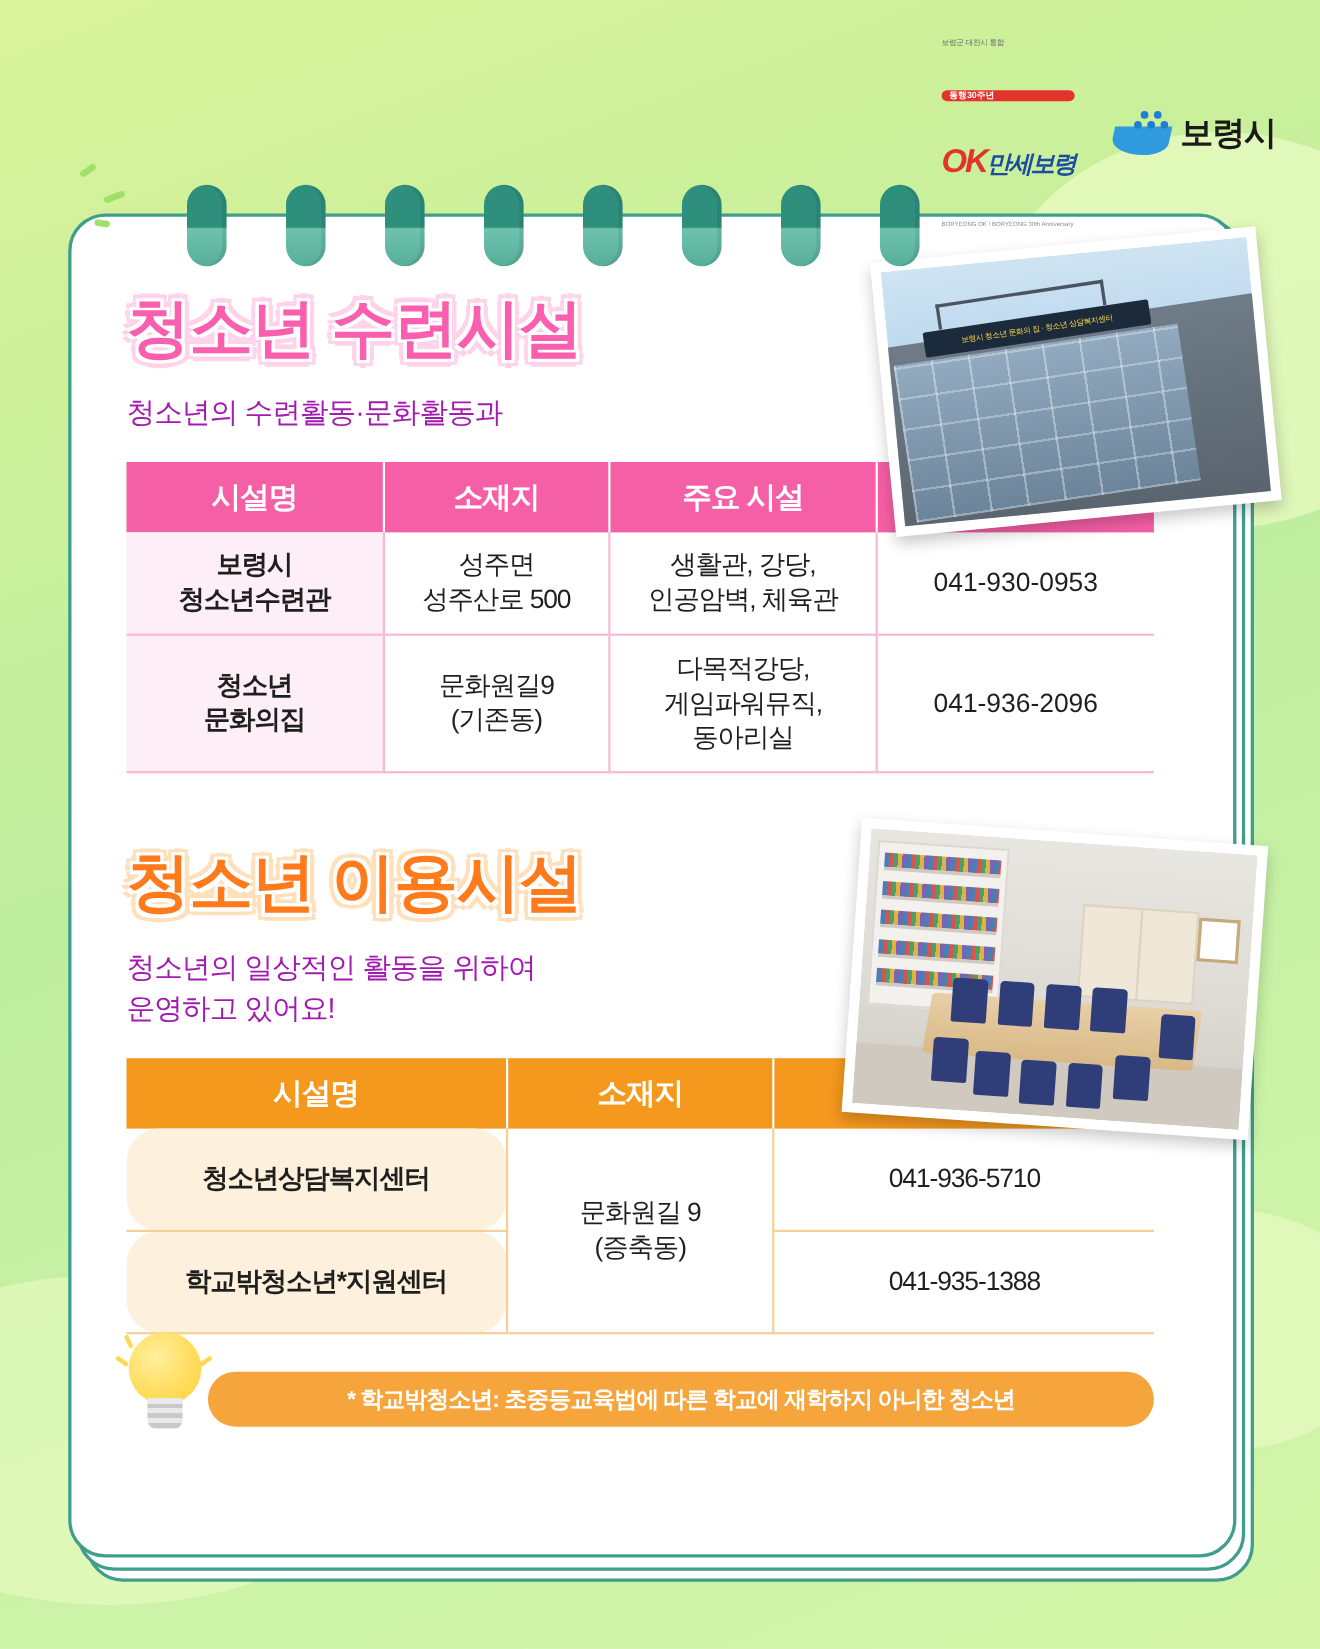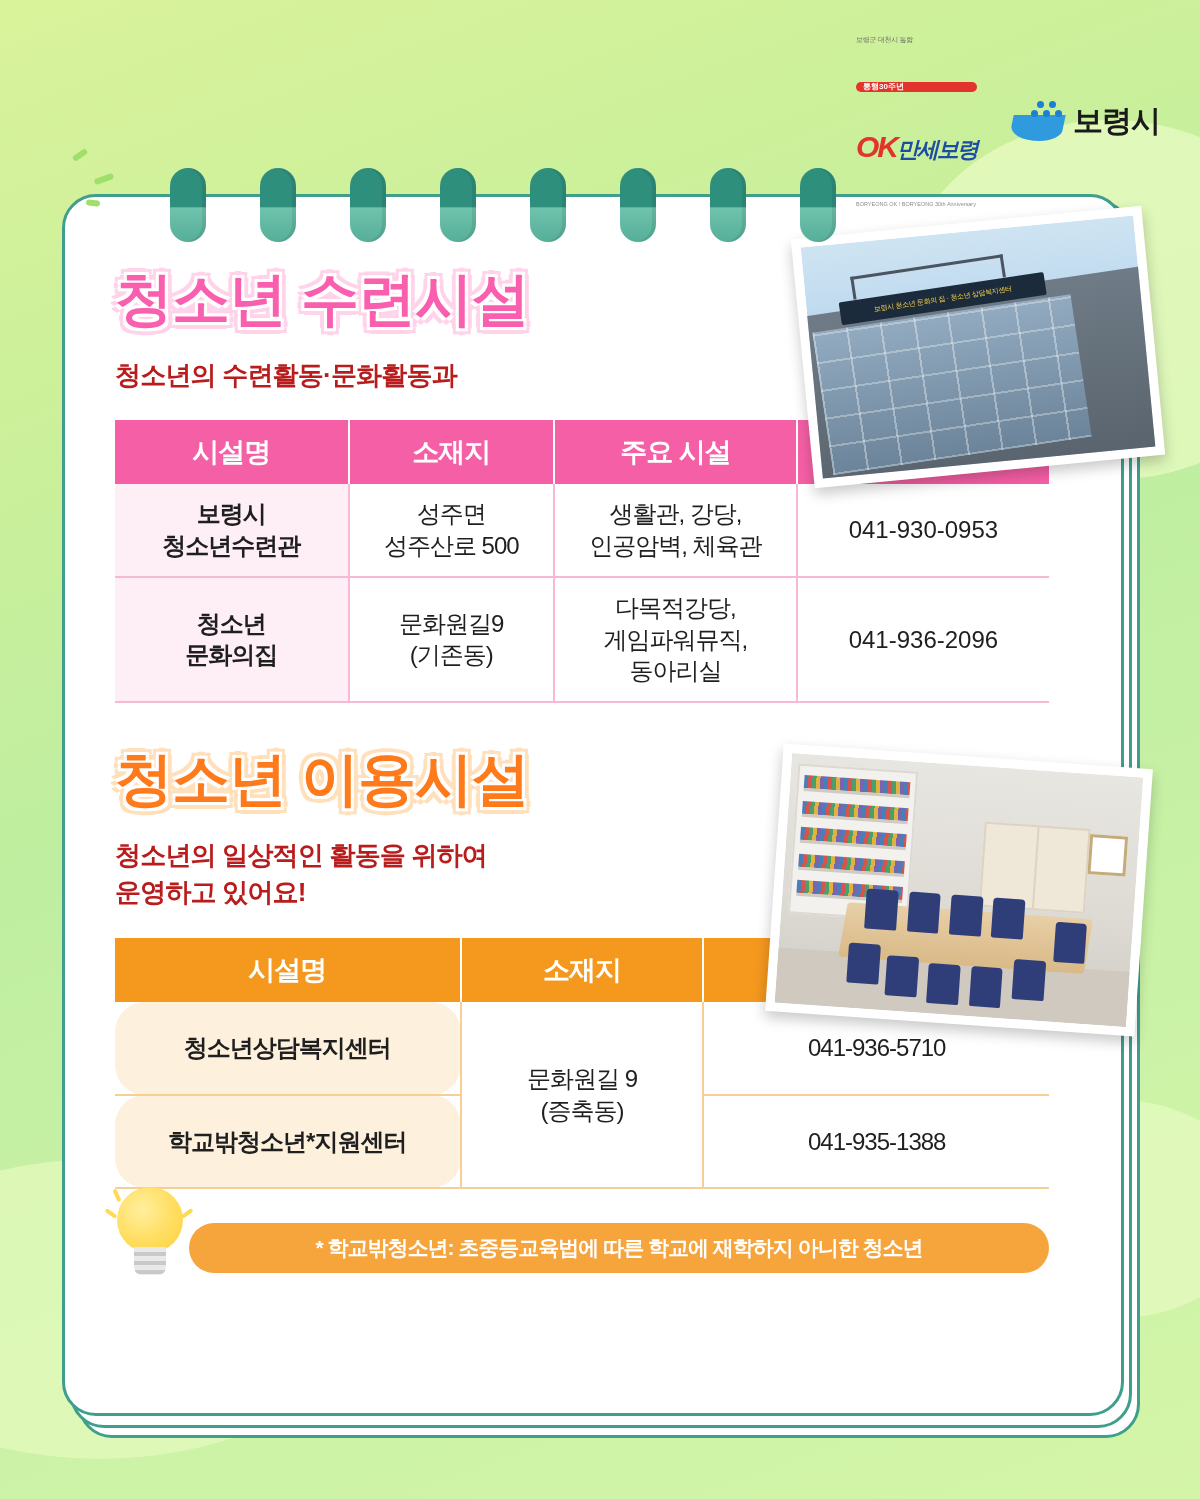--- a/index.html
+++ b/index.html
@@ -96,23 +96,22 @@
       0 7px 0 #ffd4ea, 0 -7px 0 #ffd4ea, 7px 0 0 #ffd4ea, -7px 0 0 #ffd4ea;
   }
   .heading.orange {
     color:#ff7a1a;
     text-shadow:
       -3px -3px 0 #fff, 3px -3px 0 #fff, -3px 3px 0 #fff, 3px 3px 0 #fff,
       -6px -6px 0 #ffe0bb, 6px -6px 0 #ffe0bb, -6px 6px 0 #ffe0bb, 6px 6px 0 #ffe0bb,
       0 7px 0 #ffe0bb, 0 -7px 0 #ffe0bb, 7px 0 0 #ffe0bb, -7px 0 0 #ffe0bb;
   }
   .lead {
-    font-size: 26px; color:#b91c1c; line-height: 1.45; margin: 0 0 26px 0;
+    font-size: 26px; color:#a21caf; line-height: 1.45; margin: 0 0 26px 0;
     letter-spacing: -.8px;
-    font-weight: bold;
   }
 
   
   .photo {
     position:absolute; z-index: 9;
     background:#fff; padding: 9px;
     box-shadow: 0 6px 14px rgba(0,0,0,.22);
   }
   .photo .inner { width:100%; height:100%; overflow:hidden; position:relative; }
   .photo1 { right: 46px; top: 222px; width: 352px; height: 250px; transform: rotate(-5.5deg); }
@@ -191,21 +190,21 @@
     background: radial-gradient(circle at 38% 34%, #ffef9e 0%, #ffdd5e 55%, #fdd03f 100%);
     border-radius: 50%;
   }
   .bulb .base {
     position:absolute; left: 27px; top: 60px; width: 32px; height: 28px;
     background: repeating-linear-gradient(180deg,#e9e9e9 0 5px,#c9c9c9 5px 9px);
     border-radius: 0 0 8px 8px;
   }
   .bulb .ray { position:absolute; width: 4px; height: 13px; background:#ffd94f; border-radius:3px; }
 
-  .section2 { margin-top: 44px; }
+  .section2 { margin-top: 68px; }
 </style>
 </head>
 <body>
 
 <div class="bg-blob blob-a"></div>
 <div class="bg-blob blob-b"></div>
 <div class="bg-blob blob-c"></div>
 
 <div class="top-logos">
   <div class="logo-ok">

